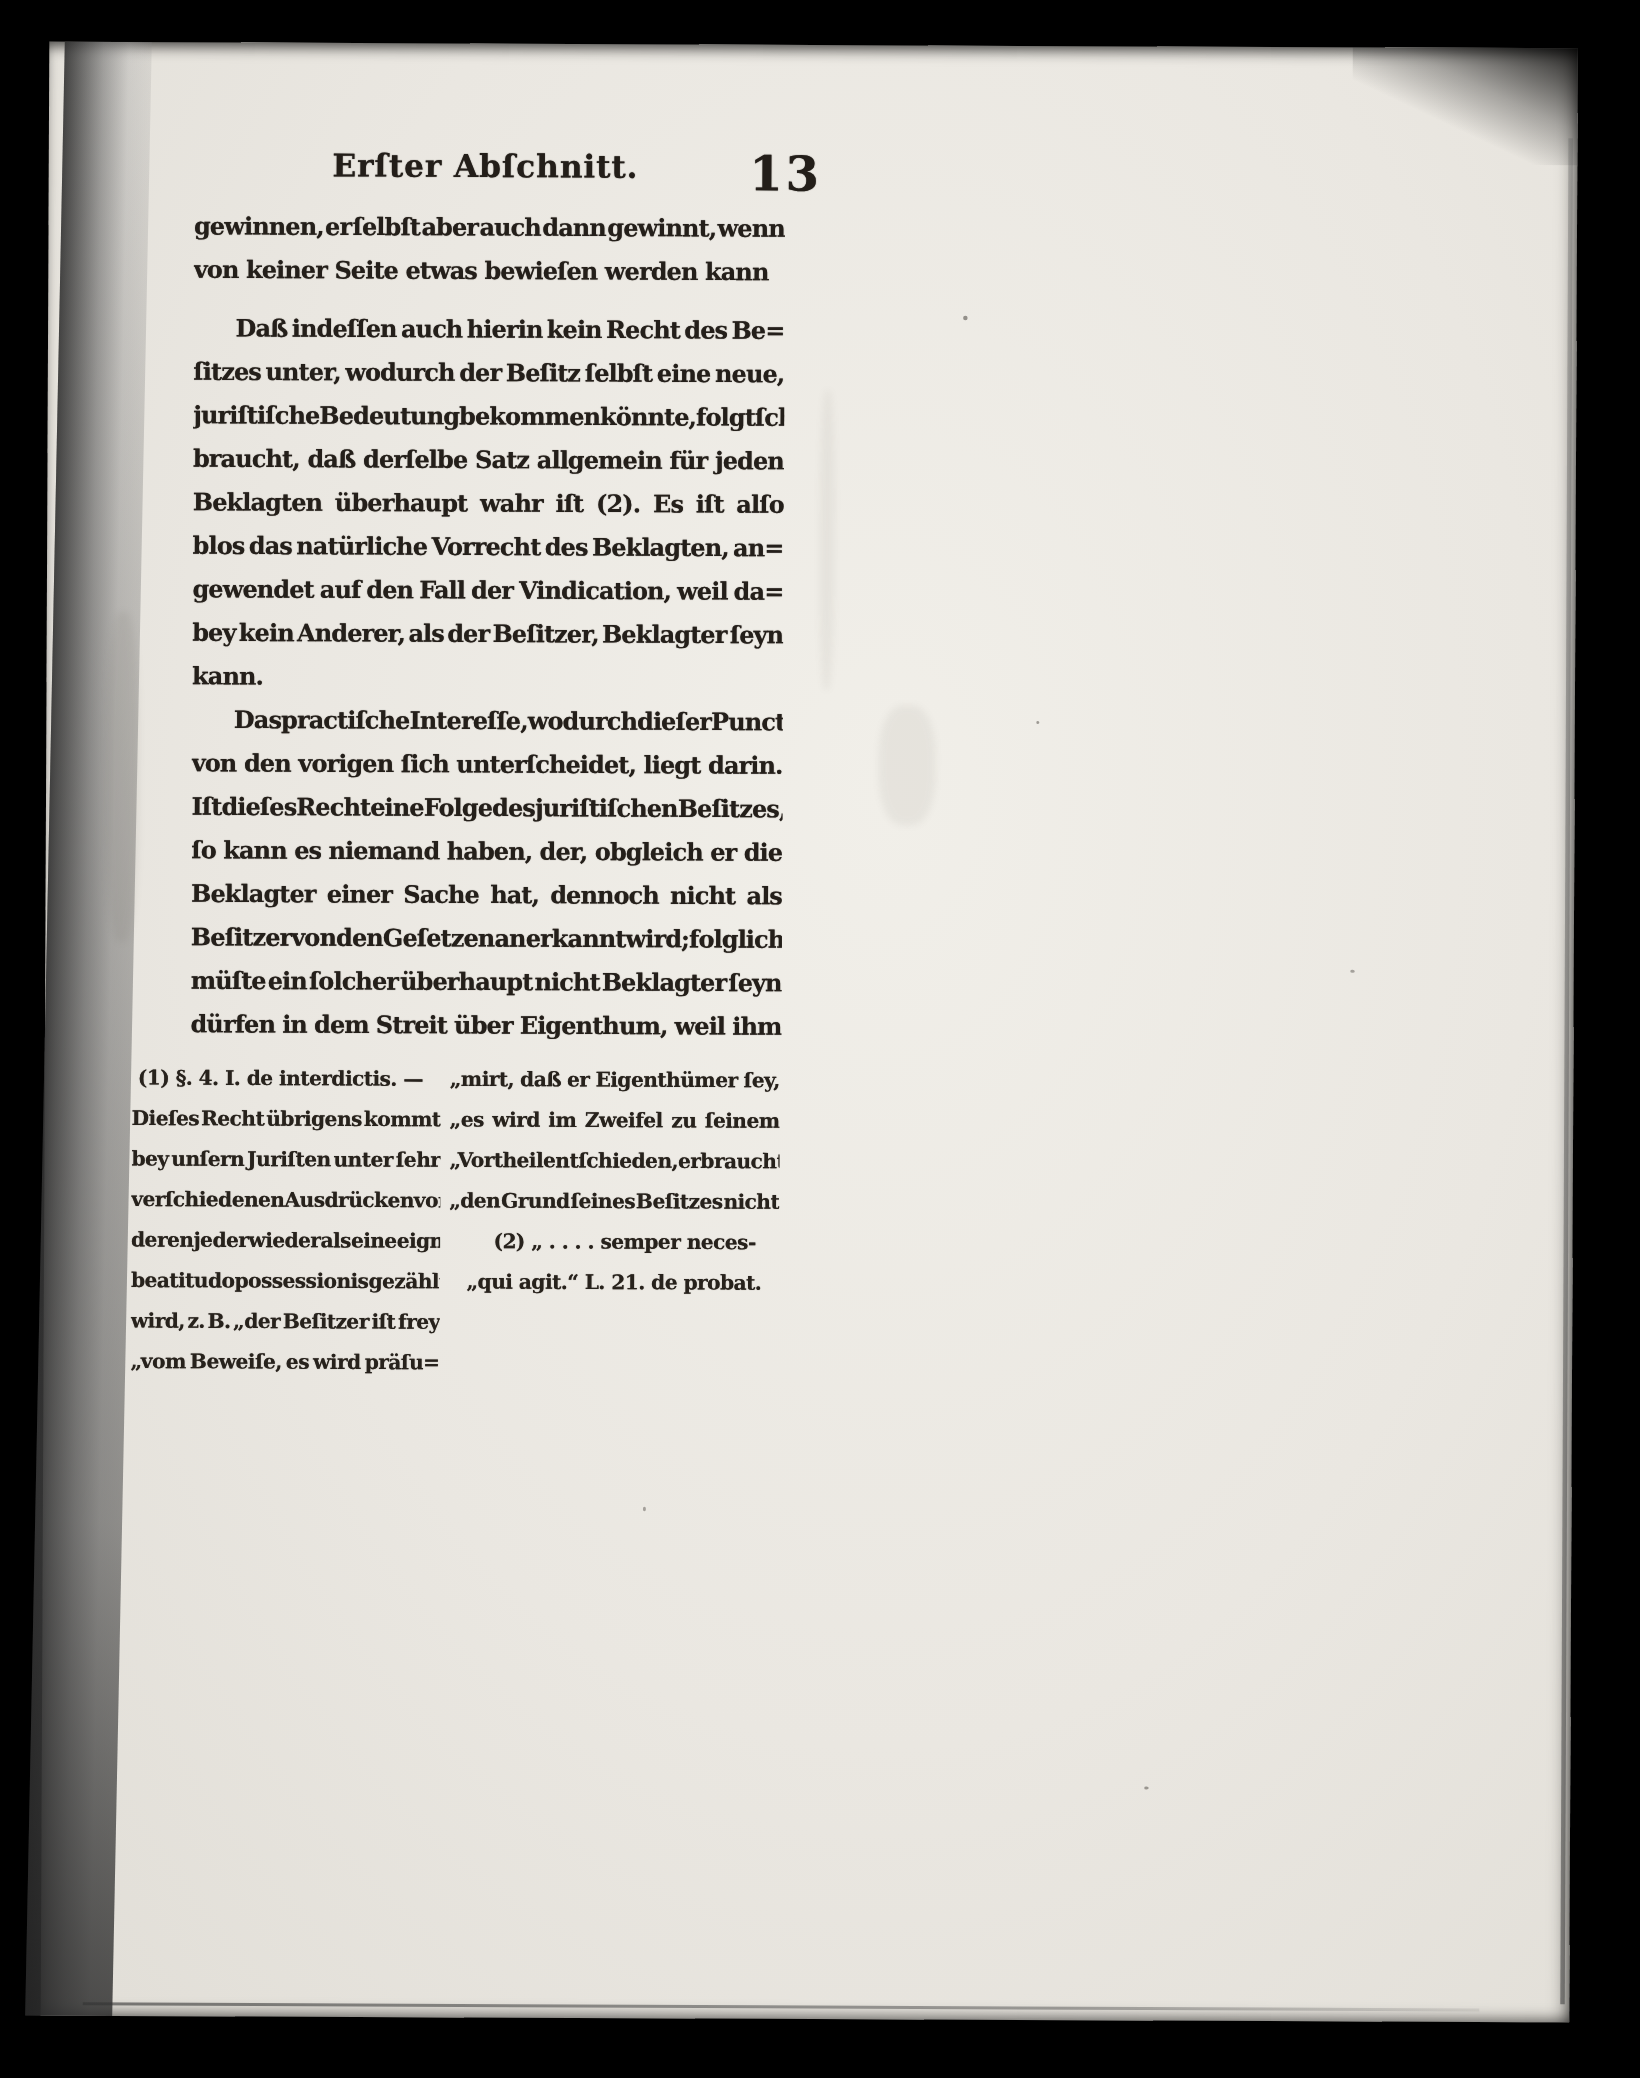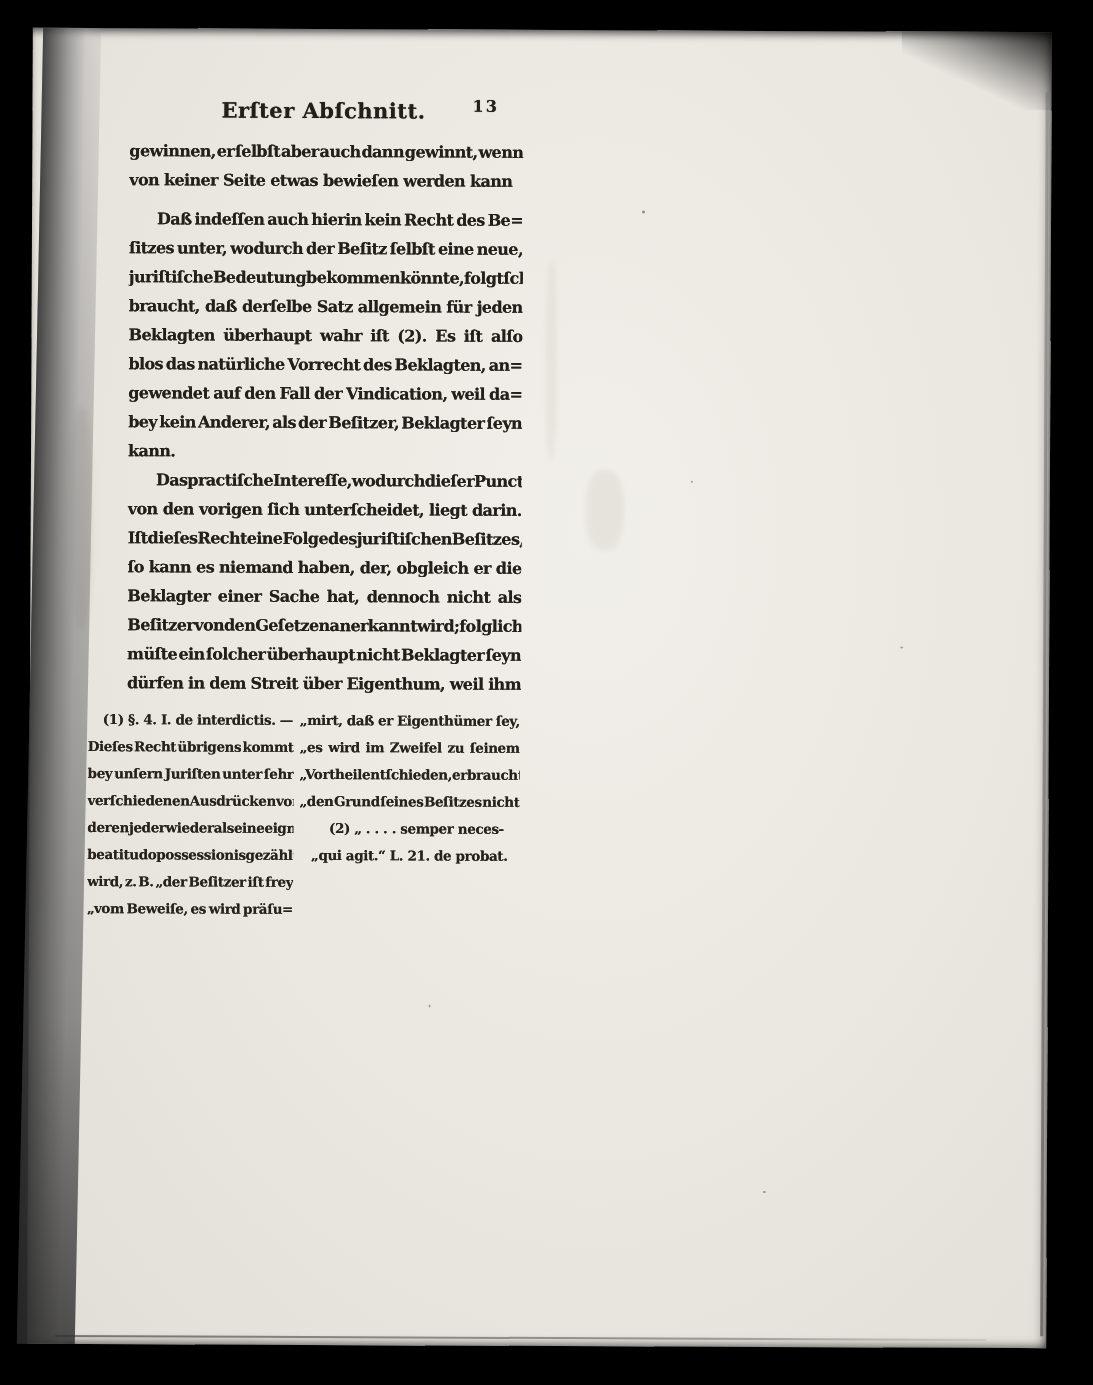--- a/index.html
+++ b/index.html
@@ -37,22 +37,22 @@
     background:linear-gradient(180deg, rgba(90,90,90,.3), rgba(60,60,60,.55));
   }
   .running-head{position:absolute;top:69px;left:0;width:100%;color:#231e19;}
   .head-title{
     position:absolute;left:179px;top:0;
     font-size:21px;font-weight:700;letter-spacing:.5px;
     text-shadow:0 0 .7px rgba(30,25,20,.8);
     margin-left:10px;
   }
   .page-num{
-    position:absolute;left:440px;top:-2px;
-    font-size:16px;font-weight:700;letter-spacing:2px;
+    position:absolute;left:467px;top:-2px;
+    font-size:32px;font-weight:700;letter-spacing:2px;
     text-shadow:0 0 .7px rgba(30,25,20,.8);
   }
   .body-text{
     position:absolute;left:97px;top:108px;width:394px;
     font-size:16px;font-weight:700;letter-spacing:-.6px;
     line-height:29px;color:#241f1a;
     text-shadow:0 0 .6px rgba(35,28,22,.75);
   }
   .para{margin:0;}
   .para.p2{margin-top:10px;}
@@ -251,21 +251,21 @@
           <span>Streit</span>
           <span>über</span>
           <span>Eigenthum,</span>
           <span>weil</span>
           <span>ihm</span>
         </div>
       </div>
     </div>
 
   <div class="footnote-col fn-left" id="fn-left">
-      <div class="tline" style="padding-left: 14px; text-align: center;">(1) §. 4. I. de interdictis. —</div>
+      <div class="tline" style="padding-left: 4px;">(1) §. 4. I. de interdictis. —</div>
       <div class="tline just">
         <span>Dieſes</span>
         <span>Recht</span>
         <span>übrigens</span>
         <span>kommt</span>
       </div>
       <div class="tline just">
         <span>bey</span>
         <span>unſern</span>
         <span>Juriſten</span>

